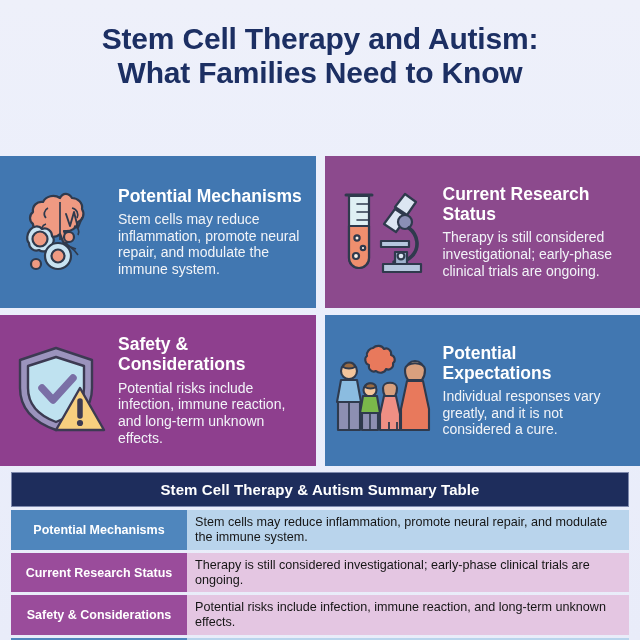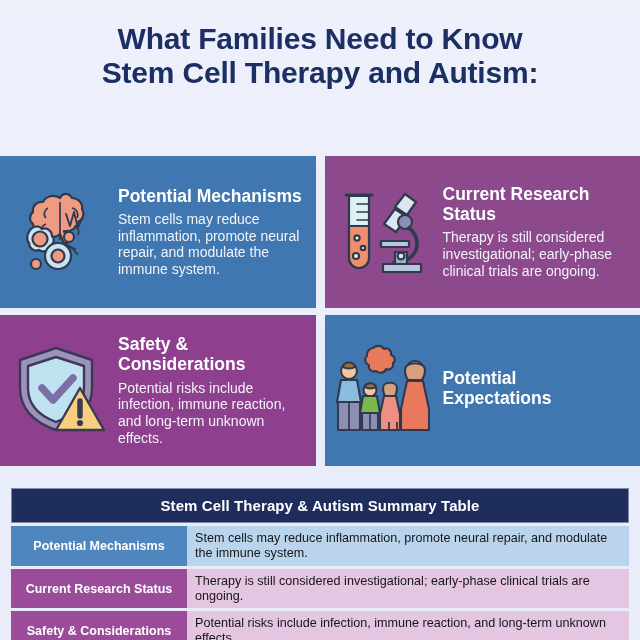--- a/index.html
+++ b/index.html
@@ -30,40 +30,40 @@
   .card-icon{flex:0 0 108px;height:108px;display:flex;align-items:center;justify-content:center;}
   .card-icon svg{width:104px;height:104px;display:block;}
   .card-text{flex:1 1 auto;padding-left:4px;min-width:0;}
   .card-h{color:#ffffff;font-weight:bold;font-size:17.5px;line-height:1.15;margin-bottom:5px;}
   .card-b{color:#f2f4f8;font-size:14px;line-height:1.19;}
 
   
   .table-wrap{position:absolute;left:11px;top:472px;width:618px;}
   .t-head{background:#1e2d5c;color:#fff;font-weight:bold;font-size:15px;
           text-align:center;padding:8px 6px;letter-spacing:.1px;
-          border:1px solid #7e89ad;box-sizing:border-box;margin-top:16px;}
+          border:1px solid #7e89ad;box-sizing:border-box;}
   .t-row{display:flex;align-items:stretch;margin-top:3px;}
   .t-label{flex:0 0 176px;display:flex;align-items:center;justify-content:center;
            color:#ffffff;font-weight:bold;font-size:12.5px;text-align:center;
            padding:5px 4px;box-sizing:border-box;}
   .t-label.blue{background:#4f86bd;}
   .t-label.purple{background:#9a4c9b;}
   .t-val{flex:1 1 auto;display:flex;align-items:center;color:#161616;
          font-size:12.6px;line-height:1.18;padding:5px 8px;box-sizing:border-box;}
   .t-val.blue{background:#b9d4ec;}
   .t-val.pink{background:#e4c6e2;}
 </style>
 </head>
 <body>
 
 <div id="page">
 
   <div class="title-wrap">
+    <div class="title-line">Stem Cell Therapy and Autism:</div>
     <div class="title-line">What Families Need to Know</div>
-    <div class="title-line">Stem Cell Therapy and Autism:</div>
   </div>
 
   <div class="grid">
 
     <div class="card blue">
       <div class="card-icon">
         <svg viewBox="0 0 104 104">
           <g stroke="#2f3a4d" stroke-width="2.2" stroke-linejoin="round">
             <path d="M52 18c-6-4-14-2-17 4-6-1-11 4-10 10-4 3-4 9 0 12 0 6 5 10 11 9 4 5 12 5 16 1l4 10 4-2-4-11c7 1 13-3 14-9 5-2 7-8 4-13 1-6-4-11-10-11-3-5-9-6-12-0z" fill="#ef9a82"></path>
             <path d="M52 22v38" fill="none" stroke-width="1.7"></path>
@@ -153,20 +153,21 @@
             <path d="M37 75v17" fill="none" stroke-width="1.6"></path>
             <circle cx="57" cy="52" r="6.5" fill="#f3c59c"></circle>
             <path d="M50 50c0-7 14-7 14 0 0 5-2 8-2 8H52s-2-3-2-8z" fill="#d9a07e"></path>
             <path d="M51 58h12l4 18v16H47V76z" fill="#ef8f84"></path>
             <path d="M52 92h4v-8M60 92h4v-8" fill="none" stroke-width="1.8"></path>
           </g>
         </svg>
       </div>
       <div class="card-text">
         <div class="card-h">Potential Expectations</div>
+        <div class="card-b">Individual responses vary greatly, and it is not considered a cure.</div>
       </div>
     </div>
 
   </div>
 
   <div class="table-wrap">
     <div class="t-head">Stem Cell Therapy &amp; Autism Summary Table</div>
 
     <div class="t-row">
       <div class="t-label blue">Potential Mechanisms</div>

